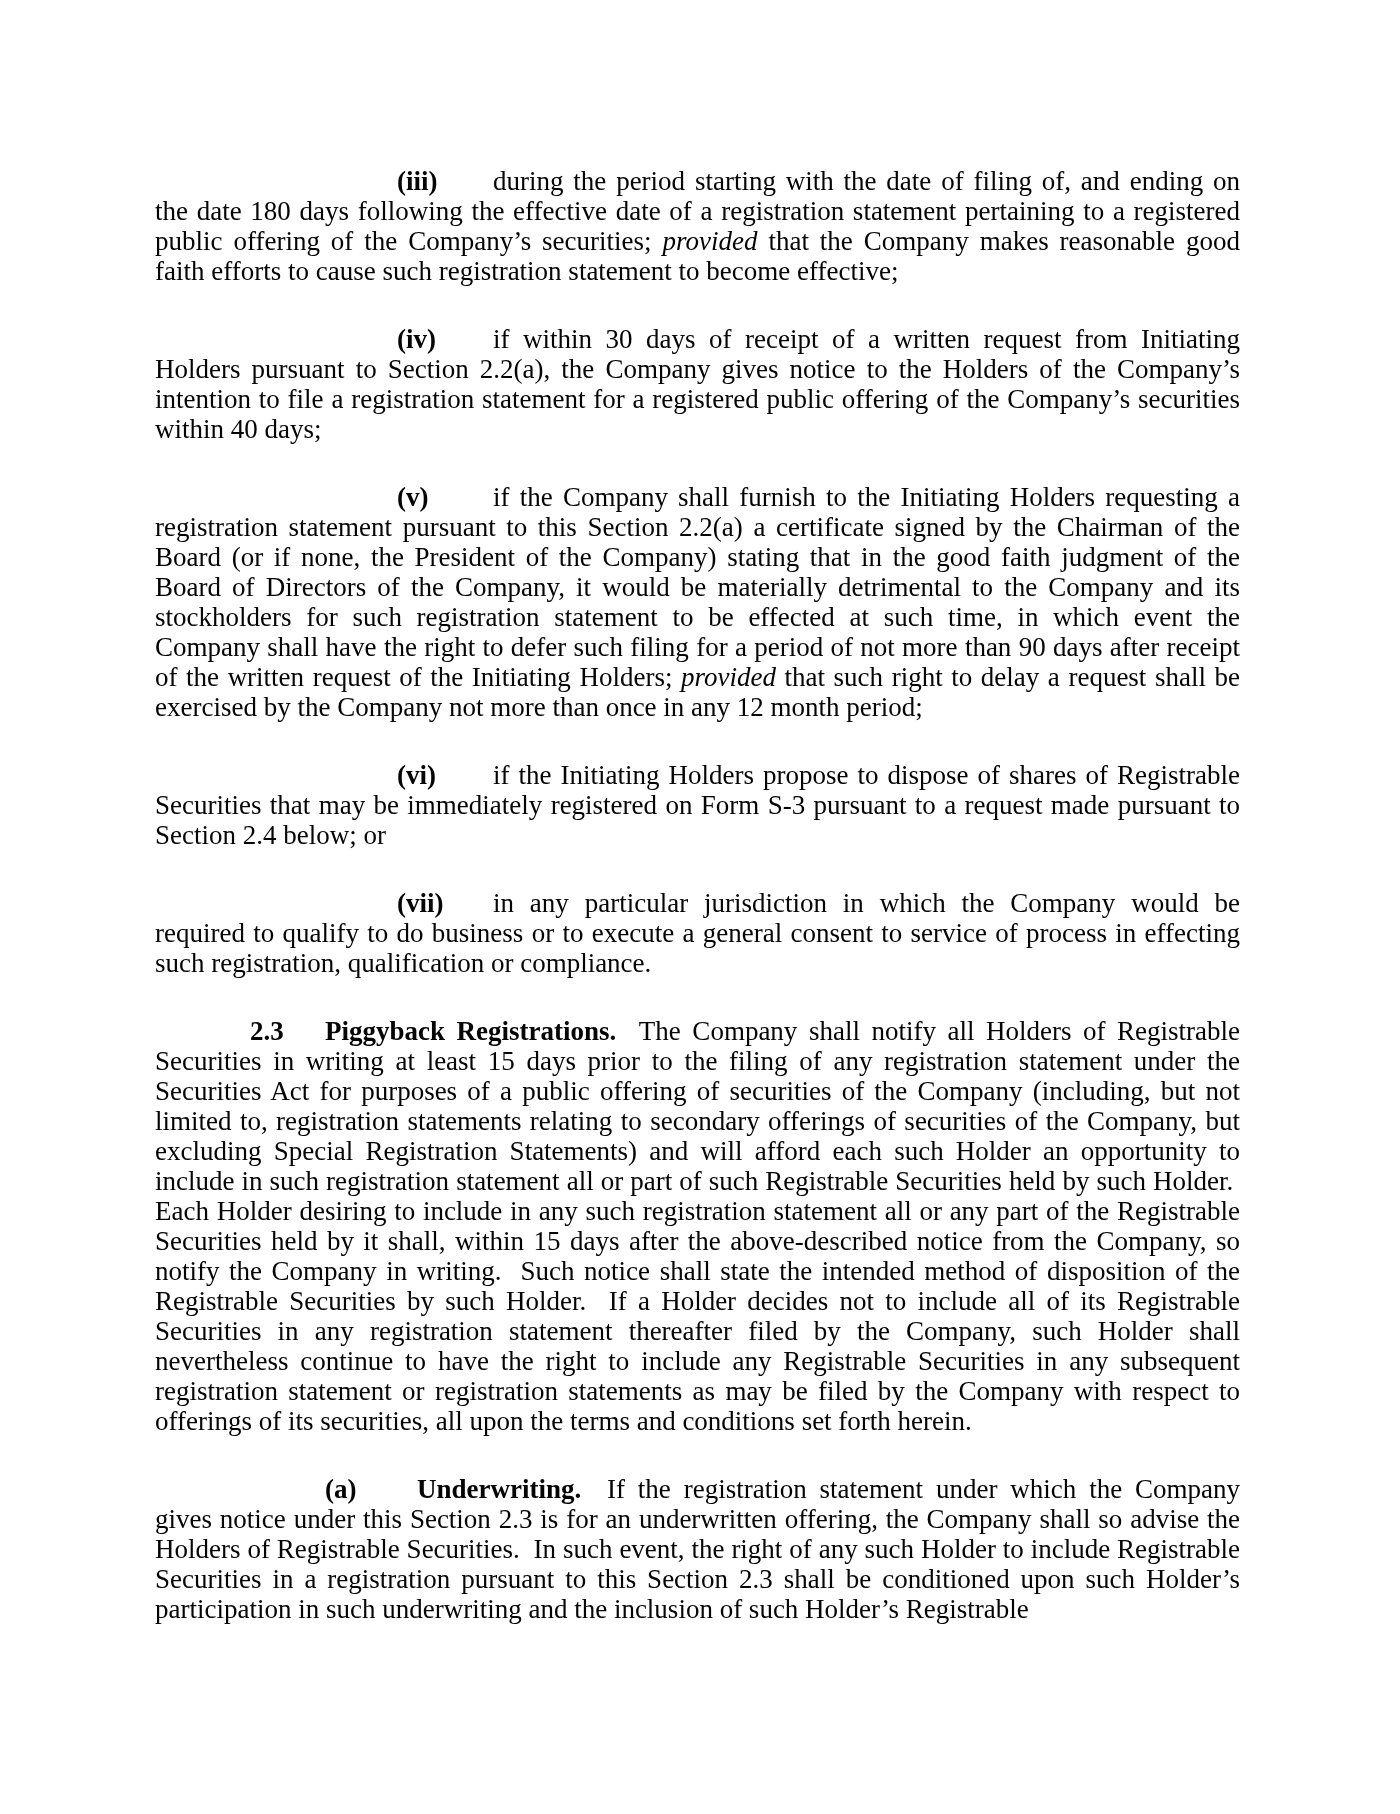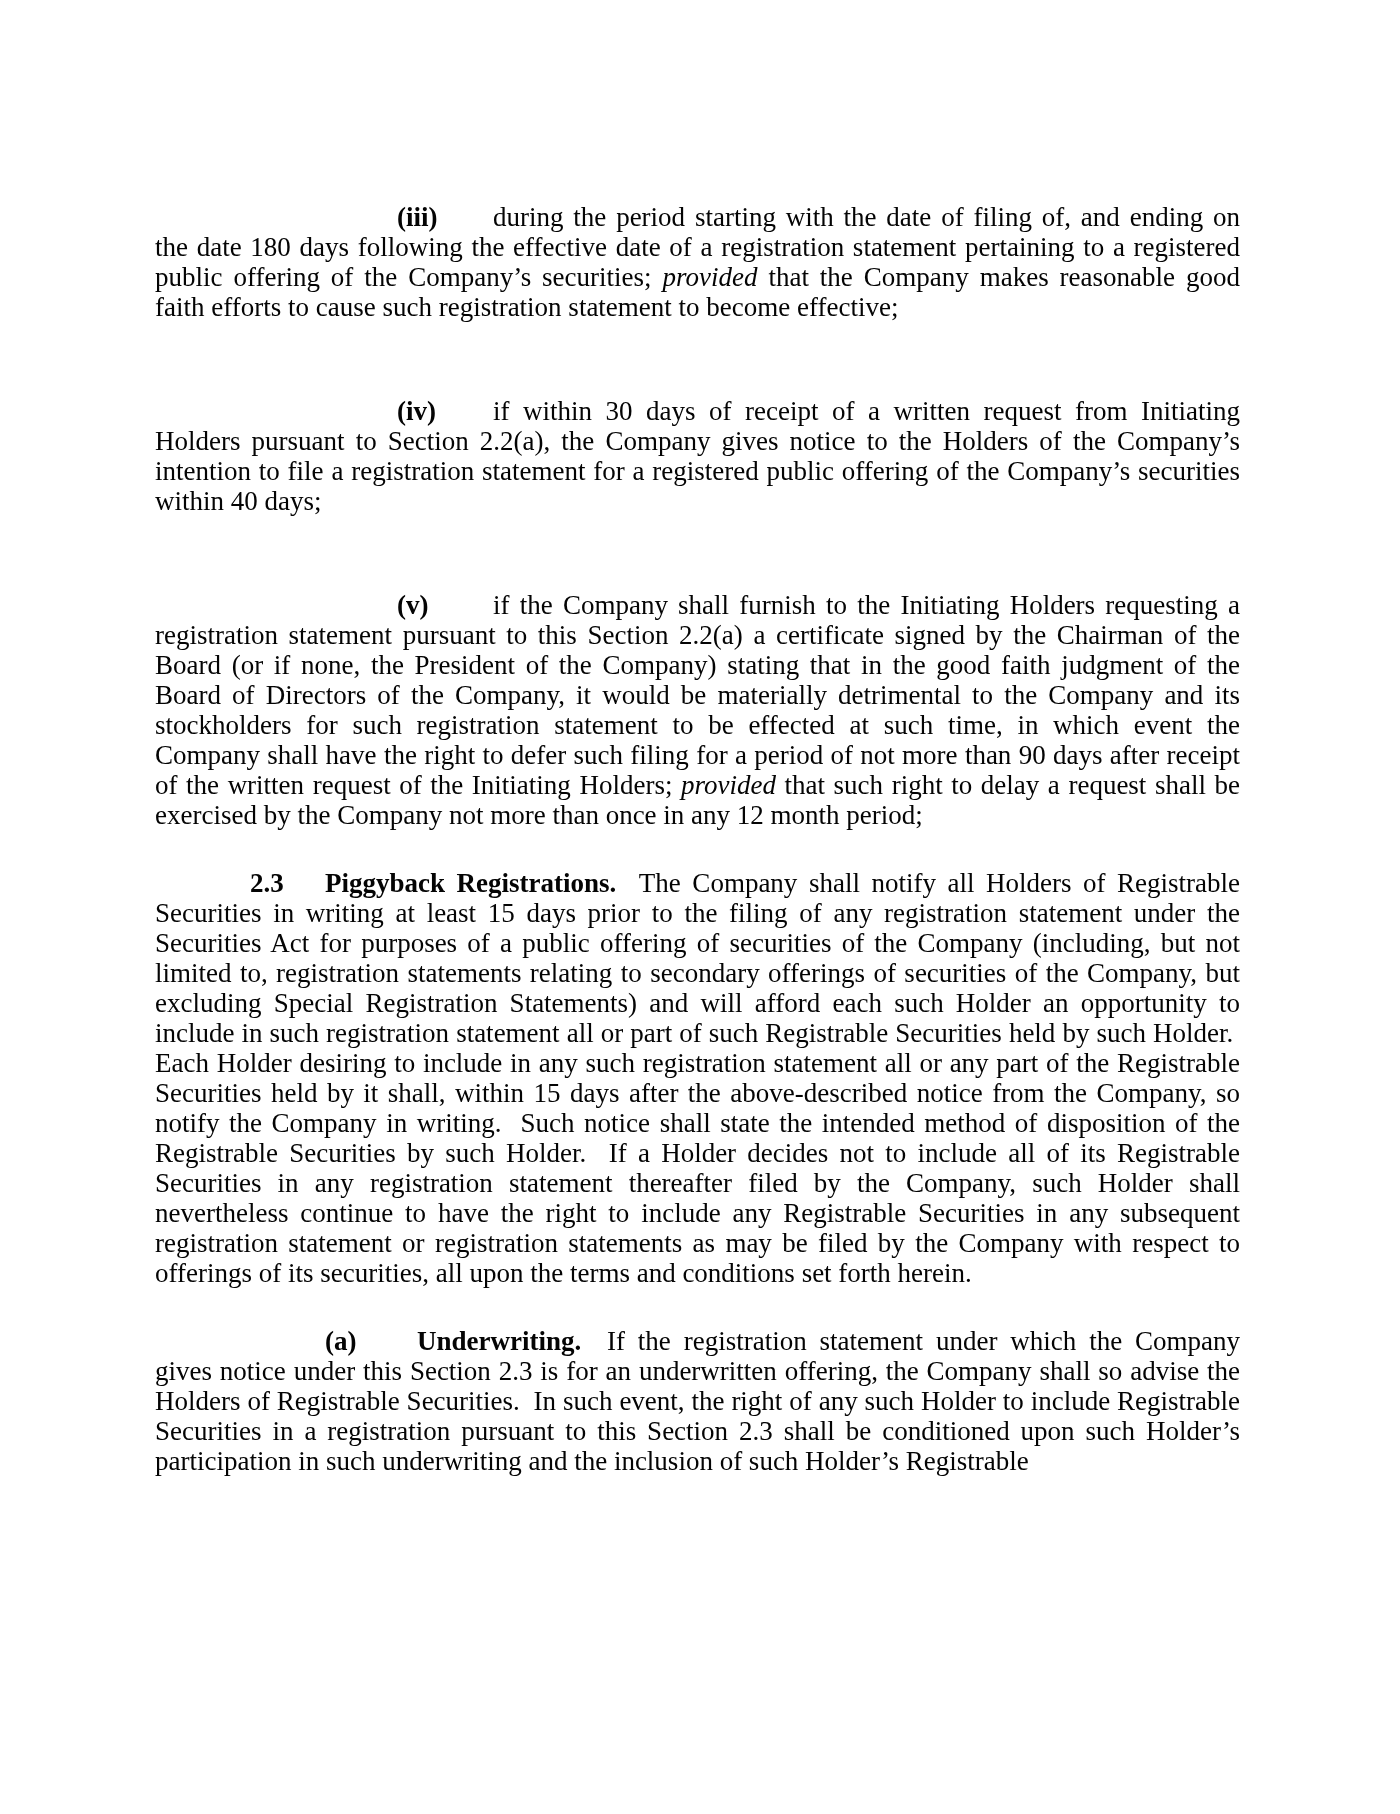--- a/index.html
+++ b/index.html
@@ -39,38 +39,40 @@
   }
   
   .subsection {
     text-indent: 170px;
   }
   .tab-num {
     display: inline-block;
     text-indent: 0;
     font-weight: bold;
   }
-  .clause .tab-num { min-width: 96px; margin-top: 36px; }
+  .clause .tab-num { min-width: 96px; }
   .section .tab-num { min-width: 75px; }
   .subsection .tab-num { min-width: 92px; }
   .b { font-weight: bold; }
   em { }
 </style>
 </head>
 <body>
 
 <div class="page">
   <div class="doc">
 
     <p class="clause"><span class="tab-num">(iii)</span><span>during the period starting with the date of filing of, and ending on the date 180 days following the effective date of a registration statement pertaining to a registered public offering of the Company’s securities; </span><em>provided</em><span> that the Company makes reasonable good faith efforts to cause such registration statement to become effective;</span></p>
 
     <p class="clause"><span class="tab-num">(iv)</span><span>if within 30 days of receipt of a written request from Initiating Holders pursuant to Section 2.2(a), the Company gives notice to the Holders of the Company’s intention to file a registration statement for a registered public offering of the Company’s securities within 40 days;</span></p>
 
     <p class="clause"><span class="tab-num">(v)</span><span>if the Company shall furnish to the Initiating Holders requesting a registration statement pursuant to this Section 2.2(a) a certificate signed by the Chairman of the Board (or if none, the President of the Company) stating that in the good faith judgment of the Board of Directors of the Company, it would be materially detrimental to the Company and its stockholders for such registration statement to be effected at such time, in which event the Company shall have the right to defer such filing for a period of not more than 90 days after receipt of the written request of the Initiating Holders; </span><em>provided</em><span> that such right to delay a request shall be exercised by the Company not more than once in any 12 month period;</span></p>
 
+    <p class="clause"><span class="tab-num">(vi)</span><span>if the Initiating Holders propose to dispose of shares of Registrable Securities that may be immediately registered on Form S-3 pursuant to a request made pursuant to Section 2.4 below; or</span></p>
 
+    <p class="clause"><span class="tab-num">(vii)</span><span>in any particular jurisdiction in which the Company would be required to qualify to do business or to execute a general consent to service of process in effecting such registration, qualification or compliance.</span></p>
 
     <p class="section"><span class="tab-num">2.3</span><span class="b">Piggyback Registrations.</span><span>&nbsp; The Company shall notify all Holders of Registrable Securities in writing at least 15 days prior to the filing of any registration statement under the Securities Act for purposes of a public offering of securities of the Company (including, but not limited to, registration statements relating to secondary offerings of securities of the Company, but excluding Special Registration Statements) and will afford each such Holder an opportunity to include in such registration statement all or part of such Registrable Securities held by such Holder.&nbsp; Each Holder desiring to include in any such registration statement all or any part of the Registrable Securities held by it shall, within 15 days after the above-described notice from the Company, so notify the Company in writing.&nbsp; Such notice shall state the intended method of disposition of the Registrable Securities by such Holder.&nbsp; If a Holder decides not to include all of its Registrable Securities in any registration statement thereafter filed by the Company, such Holder shall nevertheless continue to have the right to include any Registrable Securities in any subsequent registration statement or registration statements as may be filed by the Company with respect to offerings of its securities, all upon the terms and conditions set forth herein.</span></p>
 
     <p class="subsection"><span class="tab-num">(a)</span><span class="b">Underwriting.</span><span>&nbsp; If the registration statement under which the Company gives notice under this Section 2.3 is for an underwritten offering, the Company shall so advise the Holders of Registrable Securities.&nbsp; In such event, the right of any such Holder to include Registrable Securities in a registration pursuant to this Section 2.3 shall be conditioned upon such Holder’s participation in such underwriting and the inclusion of such Holder’s Registrable</span></p>
 
   </div>
 </div>
 
 </body></html>

